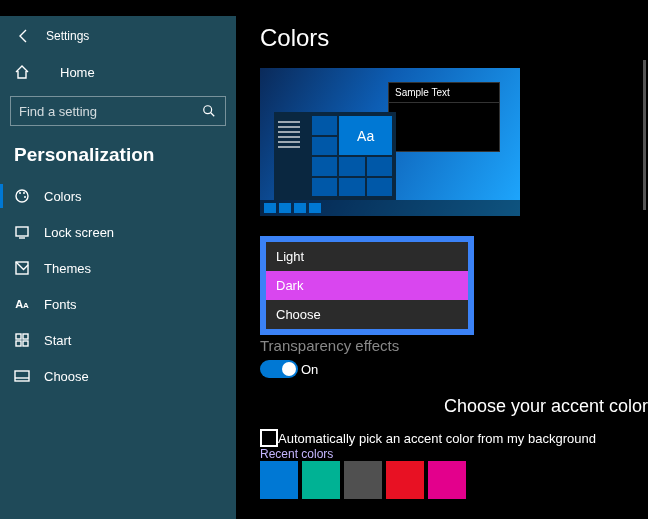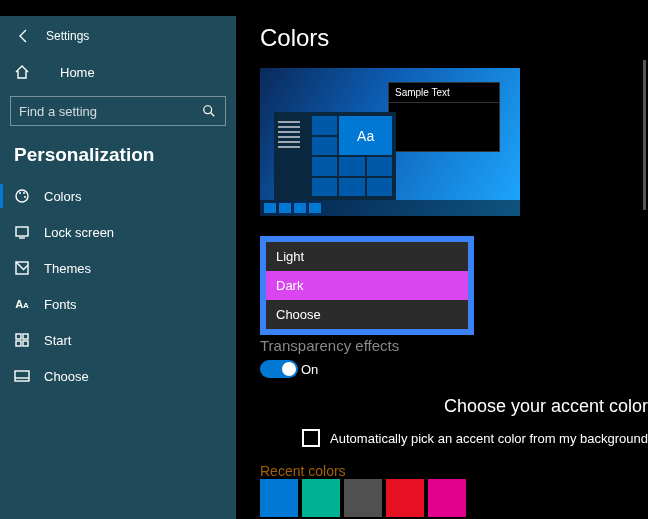--- a/index.html
+++ b/index.html
@@ -100,25 +100,25 @@
   }
   .dropdown-item.selected { background:#d946ef; }
   .obscured-label { color:#888; font-size:15px; margin-top:2px; }
   .toggle-row { display:flex; align-items:center; gap:3px; margin:6px 0 18px 0; }
   .toggle {
     width:38px; height:18px; border-radius:10px;
     background:#0078d4; position:relative; cursor:pointer;
   }
   .toggle-knob { position:absolute; right:2px; top:2px; width:14px; height:14px; border-radius:50%; background:#fff; }
   .section-title { font-size:18px; font-weight:400; margin-bottom:12px;text-align:right; }
-  .checkbox-row { display:flex; align-items:center; gap:10px; margin-bottom:16px; cursor:pointer;justify-content:flex-end; }
+  .checkbox-row { display:flex; align-items:center; margin-bottom:0; cursor:pointer; }
   .checkbox {
     width:18px; height:18px; border:2px solid #fff; flex-shrink:0;
   }
-  .subheading { font-size:14px; margin-bottom:0; color:#a16207; }
+  .subheading { font-size:12px; margin-bottom:0; color:#c4b5fd; }
   .swatches { display:flex; gap:4px; }
   .swatch { width:38px; height:38px; cursor:pointer; }
   .scrollbar { position:absolute; right:2px; top:60px; width:3px; height:150px; background:#555; }
   svg { fill: none; stroke: #fff; stroke-width: 1.4; }
 </style>
 </head>
 <body>
 
 <div class="sidebar">
   <div class="top-row">

